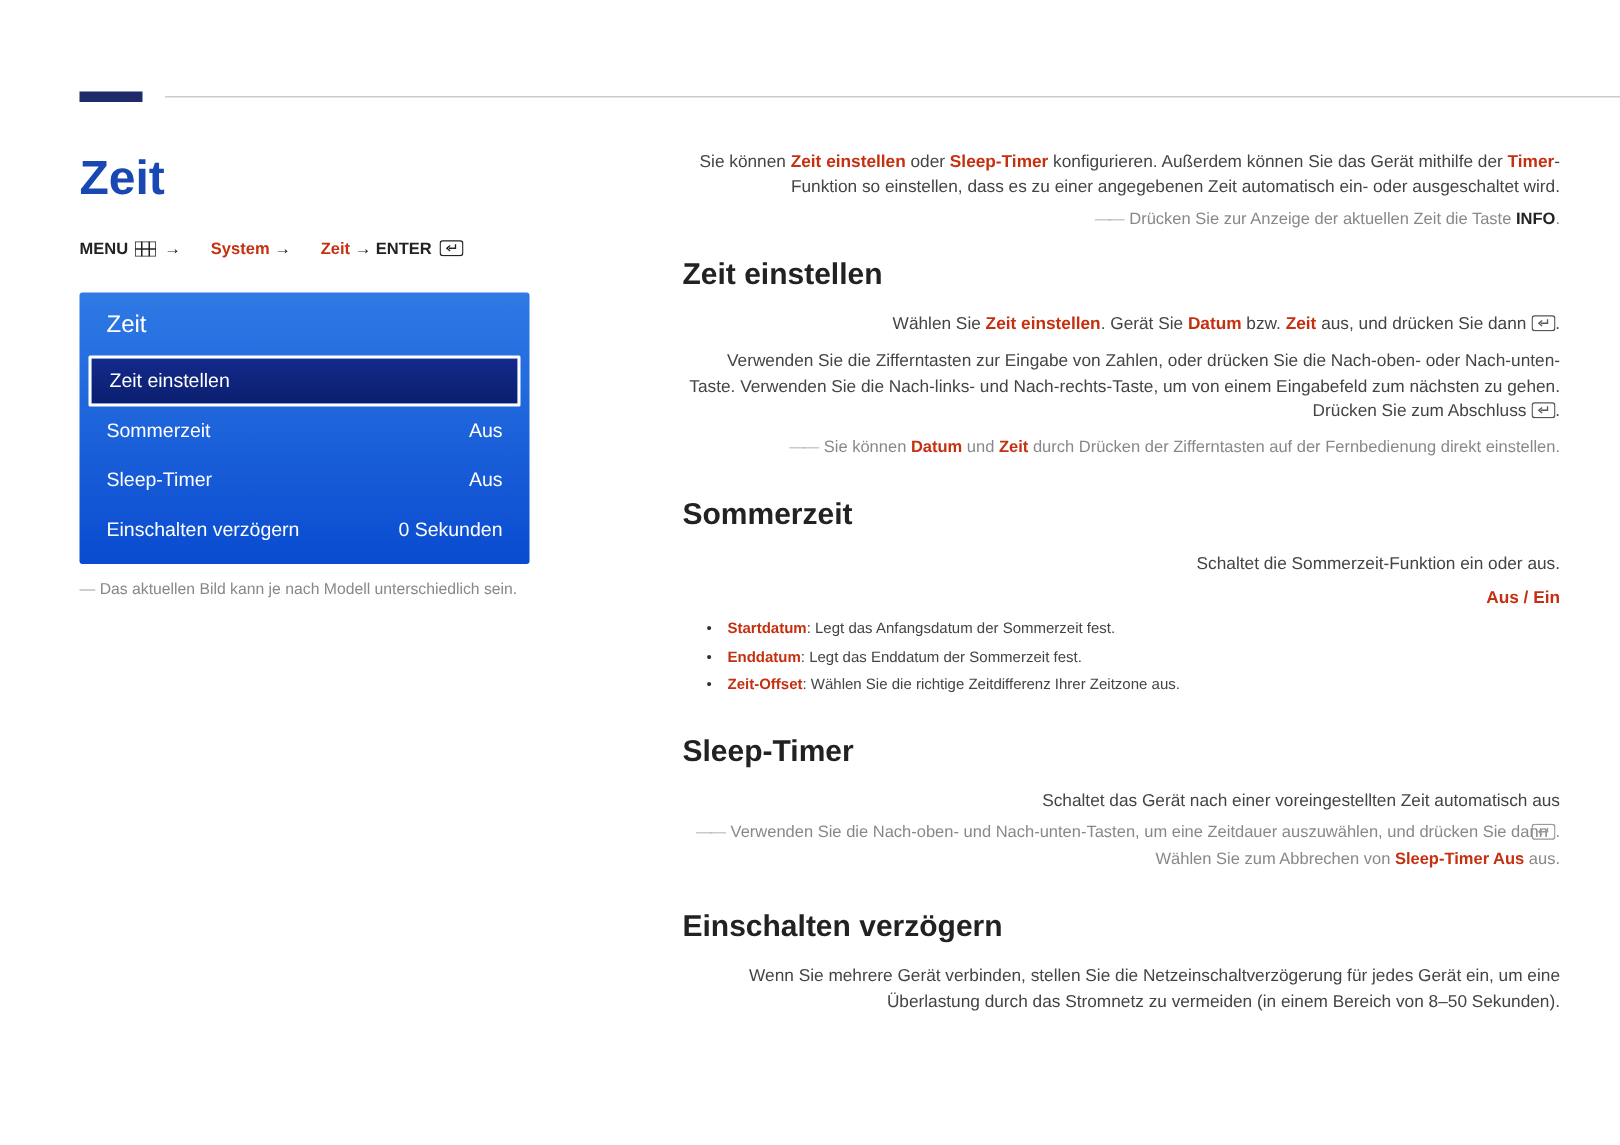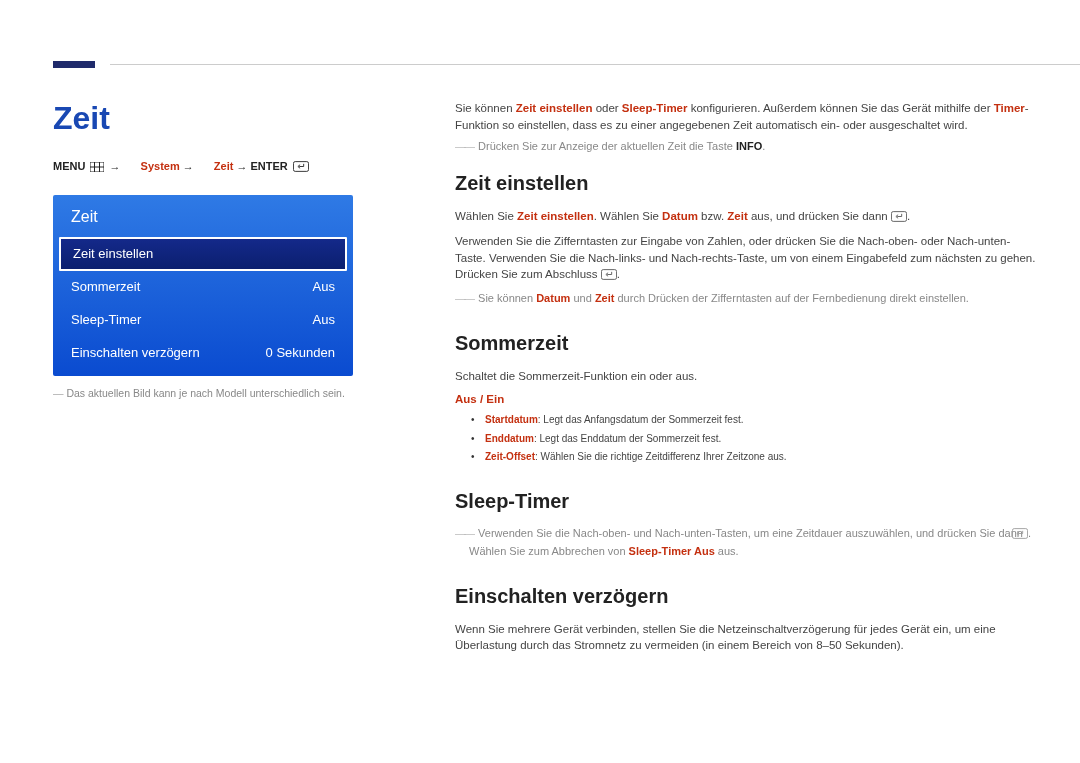--- a/index.html
+++ b/index.html
@@ -86,21 +86,21 @@
   .note-line::before { content:"―― "; color:#bbb; letter-spacing:-2px; margin-right:4px;}
   h2.sec {
     font-size: 20px;
     font-weight: 600;
     color: #222;
     margin-top: 22px;
     margin-bottom: 10px;
   }
   h2.sec.first { margin-top: 14px; }
   .body { font-size: 11.5px; color:#444; }
-  .body p { margin-bottom: 6px; }
+  .body p { margin-bottom: 6px; text-align: right; }
   .body .strong { font-weight:700; color:#222; }
   ul.bullets { list-style:none; margin: 4px 0 4px 16px; }
   ul.bullets li { position:relative; padding-left:14px; margin-bottom:4px; font-size:10px; color:#444;}
   ul.bullets li::before { content:"•"; position:absolute; left:0; top:0; color:#333;}
   .enter-icon { display:inline-block; vertical-align:-2px; }
   .enter-icon svg { width:16px; height:11px; }
   .menu-icon svg { width:14px; height:10px; }
 </style>
 </head>
 <body>
@@ -160,21 +160,21 @@
     <p>
       <span>Sie können </span><span class="accent">Zeit einstellen</span><span> oder </span><span class="accent">Sleep-Timer</span><span> konfigurieren. Außerdem können Sie das Gerät mithilfe der </span><span class="accent">Timer</span><span>-Funktion so einstellen, dass es zu einer angegebenen Zeit automatisch ein- oder ausgeschaltet wird.</span>
     </p>
     <p class="note-line">
       <span>Drücken Sie zur Anzeige der aktuellen Zeit die Taste </span><span class="strong">INFO</span><span>.</span>
     </p>
   </div>
 
   <h2 class="sec first">Zeit einstellen</h2>
   <p>
-    <span>Wählen Sie </span><span class="accent">Zeit einstellen</span><span>. Wählen Sie </span><span class="accent">Datum</span><span> bzw. </span><span class="accent">Zeit</span><span> aus, und drücken Sie dann </span><span class="enter-icon"><svg viewBox="0 0 18 12">
+    <span>Wählen Sie </span><span class="accent">Zeit einstellen</span><span>. Gerät Sie </span><span class="accent">Datum</span><span> bzw. </span><span class="accent">Zeit</span><span> aus, und drücken Sie dann </span><span class="enter-icon"><svg viewBox="0 0 18 12">
           <rect x="0.5" y="0.5" width="17" height="11" rx="2" fill="none" stroke="#555"></rect>
           <path d="M12 3 v3 h-5" fill="none" stroke="#555"></path>
           <path d="M8 4 l-2.5 2 l2.5 2" fill="none" stroke="#555"></path>
         </svg></span><span>.</span>
   </p>
   <p>
     <span>Verwenden Sie die Zifferntasten zur Eingabe von Zahlen, oder drücken Sie die Nach-oben- oder Nach-unten-Taste. Verwenden Sie die Nach-links- und Nach-rechts-Taste, um von einem Eingabefeld zum nächsten zu gehen. Drücken Sie zum Abschluss </span><span class="enter-icon"><svg viewBox="0 0 18 12">
           <rect x="0.5" y="0.5" width="17" height="11" rx="2" fill="none" stroke="#555"></rect>
           <path d="M12 3 v3 h-5" fill="none" stroke="#555"></path>
           <path d="M8 4 l-2.5 2 l2.5 2" fill="none" stroke="#555"></path>
@@ -187,20 +187,21 @@
   <h2 class="sec">Sommerzeit</h2>
   <p>Schaltet die Sommerzeit-Funktion ein oder aus.</p>
   <p class="accent">Aus / Ein</p>
   <ul class="bullets">
     <li><span class="accent">Startdatum</span><span>: Legt das Anfangsdatum der Sommerzeit fest.</span></li>
     <li><span class="accent">Enddatum</span><span>: Legt das Enddatum der Sommerzeit fest.</span></li>
     <li><span class="accent">Zeit-Offset</span><span>: Wählen Sie die richtige Zeitdifferenz Ihrer Zeitzone aus.</span></li>
   </ul>
 
   <h2 class="sec">Sleep-Timer</h2>
+  <p>Schaltet das Gerät nach einer voreingestellten Zeit automatisch aus</p>
   <p class="note-line">
     <span>Verwenden Sie die Nach-oben- und Nach-unten-Tasten, um eine Zeitdauer auszuwählen, und drücken Sie dann </span><span class="enter-icon"><svg viewBox="0 0 18 12">
           <rect x="0.5" y="0.5" width="17" height="11" rx="2" fill="none" stroke="#999"></rect>
           <path d="M12 3 v3 h-5" fill="none" stroke="#999"></path>
           <path d="M8 4 l-2.5 2 l2.5 2" fill="none" stroke="#999"></path>
         </svg></span><span>. Wählen Sie zum Abbrechen von </span><span class="accent">Sleep-Timer Aus</span><span> aus.</span>
   </p>
 
   <h2 class="sec">Einschalten verzögern</h2>
   <p>Wenn Sie mehrere Gerät verbinden, stellen Sie die Netzeinschaltverzögerung für jedes Gerät ein, um eine Überlastung durch das Stromnetz zu vermeiden (in einem Bereich von 8–50 Sekunden).</p>

